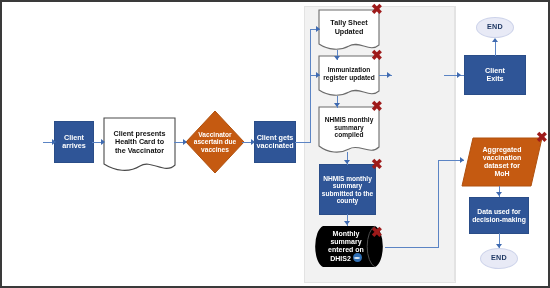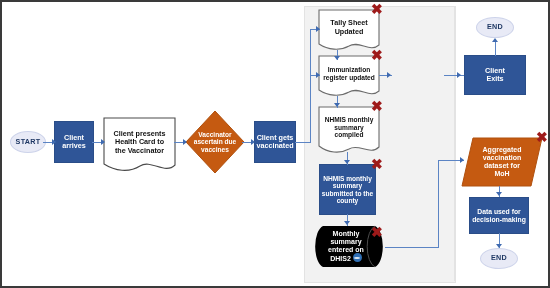--- a/index.html
+++ b/index.html
@@ -120,23 +120,20 @@
     <div class="conn v" style="left:436px;top:158px;height:88px;"></div>
     <div class="conn h" style="left:436px;top:158px;width:26px;"></div>
     <div class="arrow r" style="left:458px;top:155px;"></div>
 
     <div class="conn v" style="left:497px;top:184px;height:11px;"></div>
     <div class="arrow d" style="left:494px;top:190px;"></div>
 
     <div class="conn v" style="left:497px;top:231px;height:15px;"></div>
     <div class="arrow d" style="left:494px;top:242px;"></div>
 
-    <div class="node oval" style="left:8px;top:129px;width:36px;height:22px;">
-      <span>START</span>
-    </div>
 
     <div class="node box" style="left:52px;top:119px;width:40px;height:42px;">
       <span>Client<br>arrives</span>
     </div>
 
     <div class="node doc" style="left:101px;top:107px;width:73px;height:58px;margin-top:8px;">
       <svg class="doc-svg" viewBox="0 0 73 58" preserveAspectRatio="none">
         <path d="M1 1 H72 V48 C62 58 48 42 37 49 C26 56 12 54 1 47 Z" fill="#ffffff" stroke="#4a4a4a" stroke-width="1.1"></path>
       </svg>
       <div class="doc-txt">Client presents<br>Health Card to<br>the Vaccinator</div>

